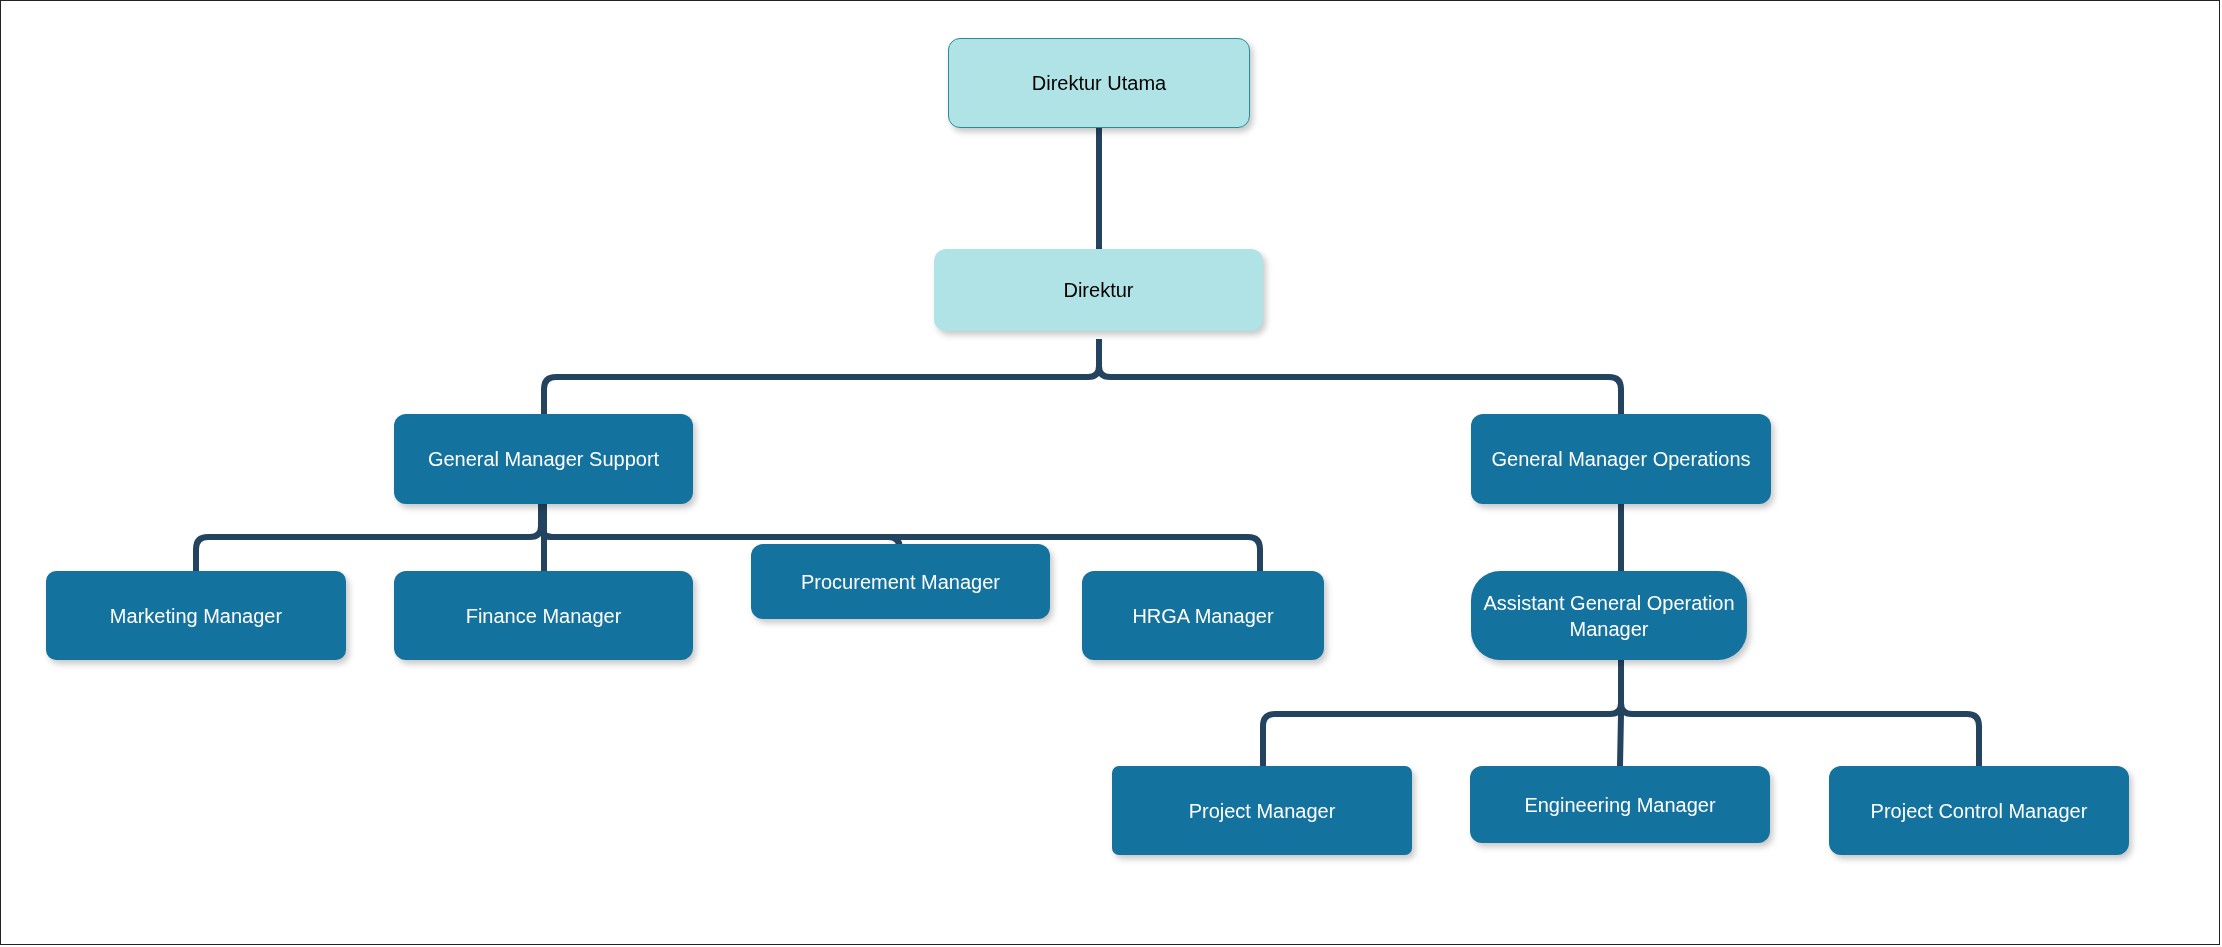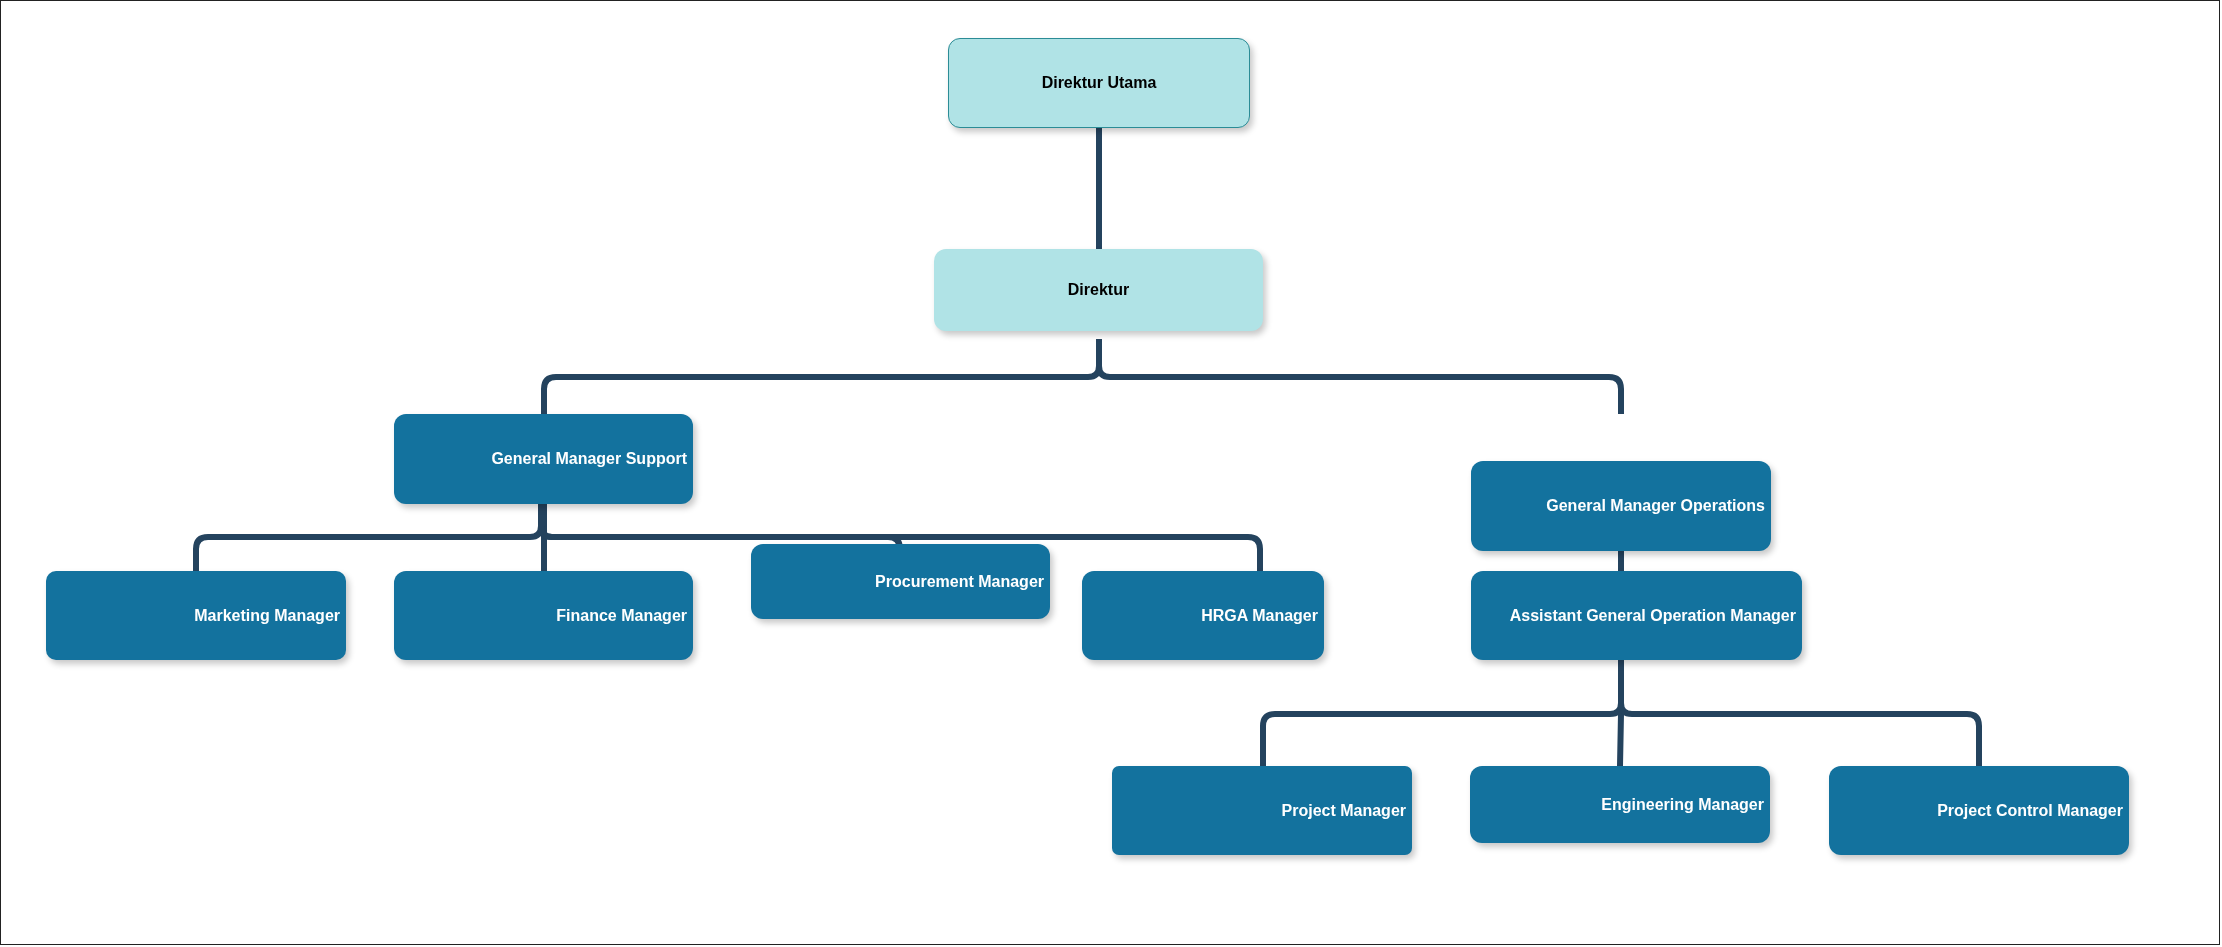--- a/index.html
+++ b/index.html
@@ -1,22 +1,22 @@
 <!DOCTYPE html>
 <html><head>
 <meta charset="utf-8">
 <style>
   html, body { margin: 0; padding: 0; background: #ffffff; }
   body { width: 2222px; height: 947px; position: relative; overflow: hidden; font-family: "Liberation Sans", sans-serif; }
   .frame { position: absolute; left: 0; top: 0; width: 2220px; height: 945px; border: 1px solid #222; box-sizing: border-box; }
   svg.connectors { position: absolute; left: 0; top: 0; }
-  .node { position: absolute; box-sizing: border-box; border-radius: 12px; display: flex; align-items: center; justify-content: center; text-align: center; font-weight: bold; font-size: 16px; line-height: 26px; padding: 16px 6px; box-shadow: 3px 4px 6px rgba(0,0,0,0.22); cursor: pointer; }
+  .node { position: absolute; box-sizing: border-box; border-radius: 12px; display: flex; align-items: center; justify-content: center; text-align: center; font-weight: normal; font-size: 20px; line-height: 26px; padding: 16px 6px; box-shadow: 3px 4px 6px rgba(0,0,0,0.22); cursor: pointer; }
   .node.light { background: #b0e3e6; color: #000; }
   .node.light.bordered { border: 1.5px solid #2b8c96; }
-  .node.dark { background: #13729e; color: #fff; justify-content: flex-end; }
+  .node.dark { background: #13729e; color: #fff; }
 </style>
 </head>
 <body>
 
 <div class="frame"></div>
 
 <svg class="connectors" width="2222" height="947">
   <g fill="none" stroke="#24435e" stroke-width="6" stroke-linejoin="round" stroke-linecap="butt">
     <path d="M1099 128 V249"></path>
     <path d="M1099 339 V366 Q1099 377 1088 377 H556 Q544 377 544 389 V414"></path>
@@ -37,41 +37,41 @@
   </div>
 
 <div class="node light" style="left:934px;top:249px;width:329px;height:82px;">
     <span>Direktur</span>
   </div>
 
 <div class="node dark" style="left:394px;top:414px;width:299px;height:90px;">
     <span>General Manager Support</span>
   </div>
 
-<div class="node dark" style="left:1471px;top:414px;width:300px;height:90px;margin-top:47px;">
+<div class="node dark" style="left:1471px;top:414px;width:300px;height:90px;">
     <span>General Manager Operations</span>
   </div>
 
 <div class="node dark" style="left:46px;top:571px;width:300px;height:89px;border-radius:10px;">
     <span>Marketing Manager</span>
   </div>
 
 <div class="node dark" style="left:394px;top:571px;width:299px;height:89px;">
     <span>Finance Manager</span>
   </div>
 
 <div class="node dark" style="left:751px;top:544px;width:299px;height:75px;">
     <span>Procurement Manager</span>
   </div>
 
 <div class="node dark" style="left:1082px;top:571px;width:242px;height:89px;">
     <span>HRGA Manager</span>
   </div>
 
-<div class="node dark" style="left:1471px;top:571px;width:331px;height:89px;">
+<div class="node dark" style="left:1471px;top:571px;width:276px;height:89px;border-radius:29px;">
     <span>Assistant General Operation Manager</span>
   </div>
 
 <div class="node dark" style="left:1112px;top:766px;width:300px;height:89px;border-radius:7px;">
     <span>Project Manager</span>
   </div>
 
 <div class="node dark" style="left:1470px;top:766px;width:300px;height:77px;">
     <span>Engineering Manager</span>
   </div>

